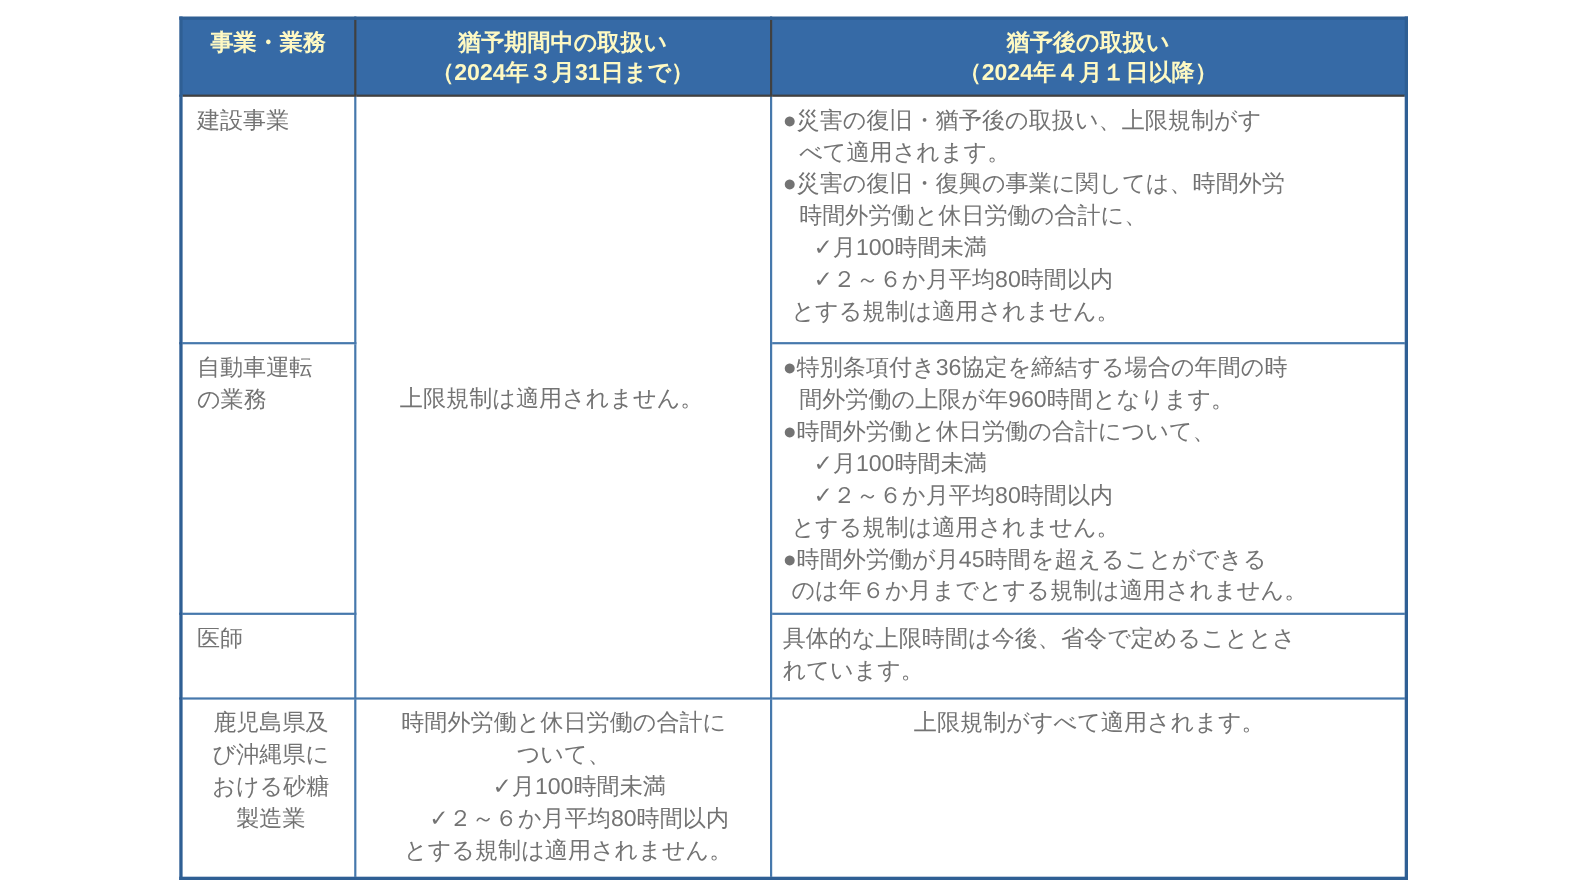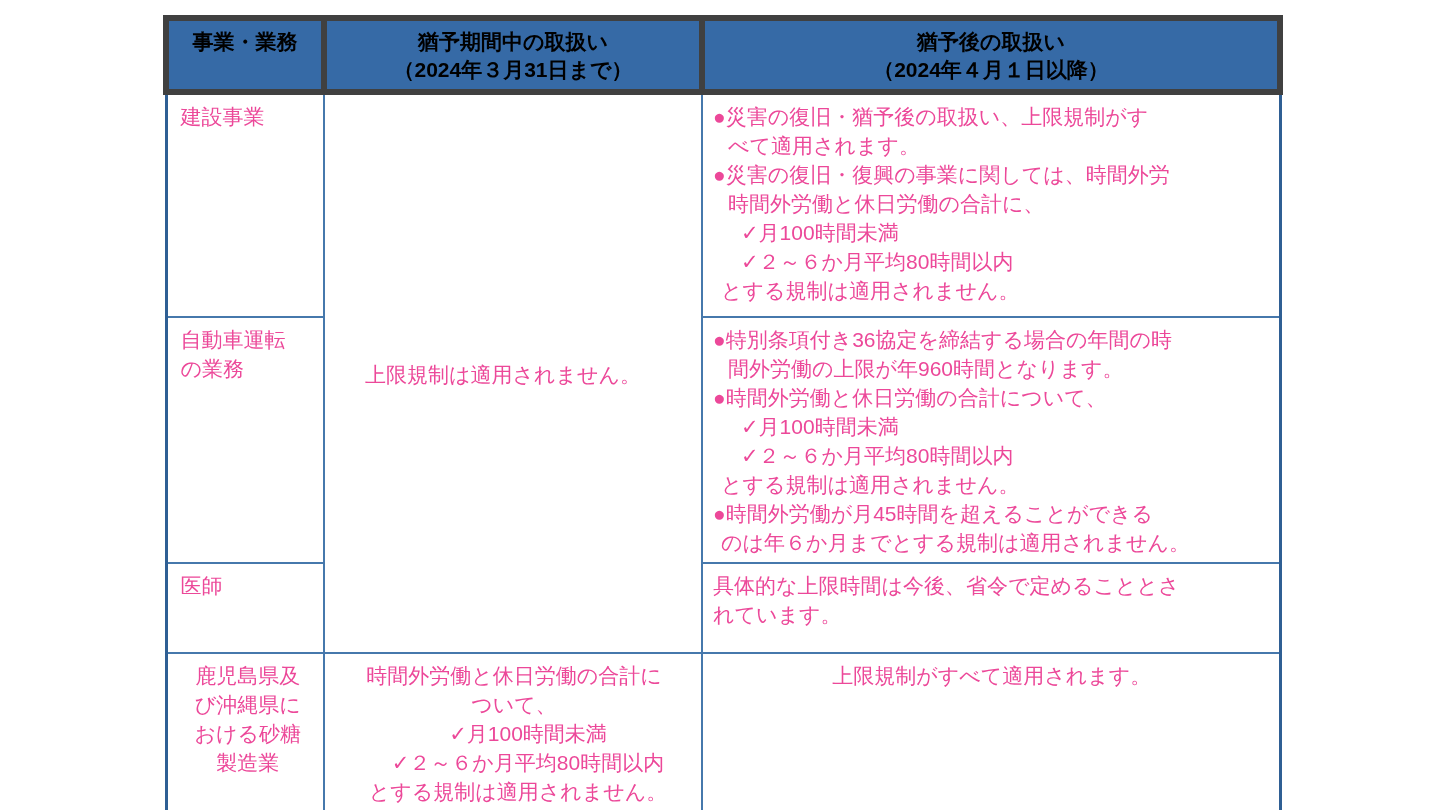--- a/index.html
+++ b/index.html
@@ -23,45 +23,45 @@
     border-collapse: collapse;
     table-layout: fixed;
     border: 3px solid #2F5F94;
   }
   col.c1 { width: 158px; }
   col.c2 { width: 378px; }
   col.c3 { width: 578px; }
 
   .reg-table th {
     background: #366AA6;
-    color: #000000;
+    color: #fef9c3;
     font-weight: bold;
     font-size: 21px;
     line-height: 28px;
     text-align: center;
     vertical-align: top;
-    border: 6px solid #404040;
+    border: 2px solid #404040;
     padding: 7px 2px 5px 2px;
     height: 56px;
     box-sizing: content-box;
   }
   .reg-table td {
     border: 2px solid #4678AC;
     vertical-align: top;
-    color: #ec4899;
+    color: #737373;
     font-size: 21px;
     line-height: 29px;
     padding: 7px 8px 5px 10px;
     box-sizing: border-box;
     background: #ffffff;
   }
   td.biz { padding-left: 13px; }
   tr.r1 td { height: 225px; }
   tr.r2 td { height: 245px; margin-left: 16px; }
-  tr.r3 td { height: 90px; }
+  tr.r3 td { height: 77px; }
   tr.r4 td { height: 163px; text-align: center; }
   td.merged {
     vertical-align: middle;
     text-align: center;
     padding-right: 30px;
   }
   .line { white-space: nowrap; }
   .line.i0 { padding-left: 0; }
   .line.i1 { padding-left: 15px; }  
   .line.i2 { padding-left: 28px; }  

